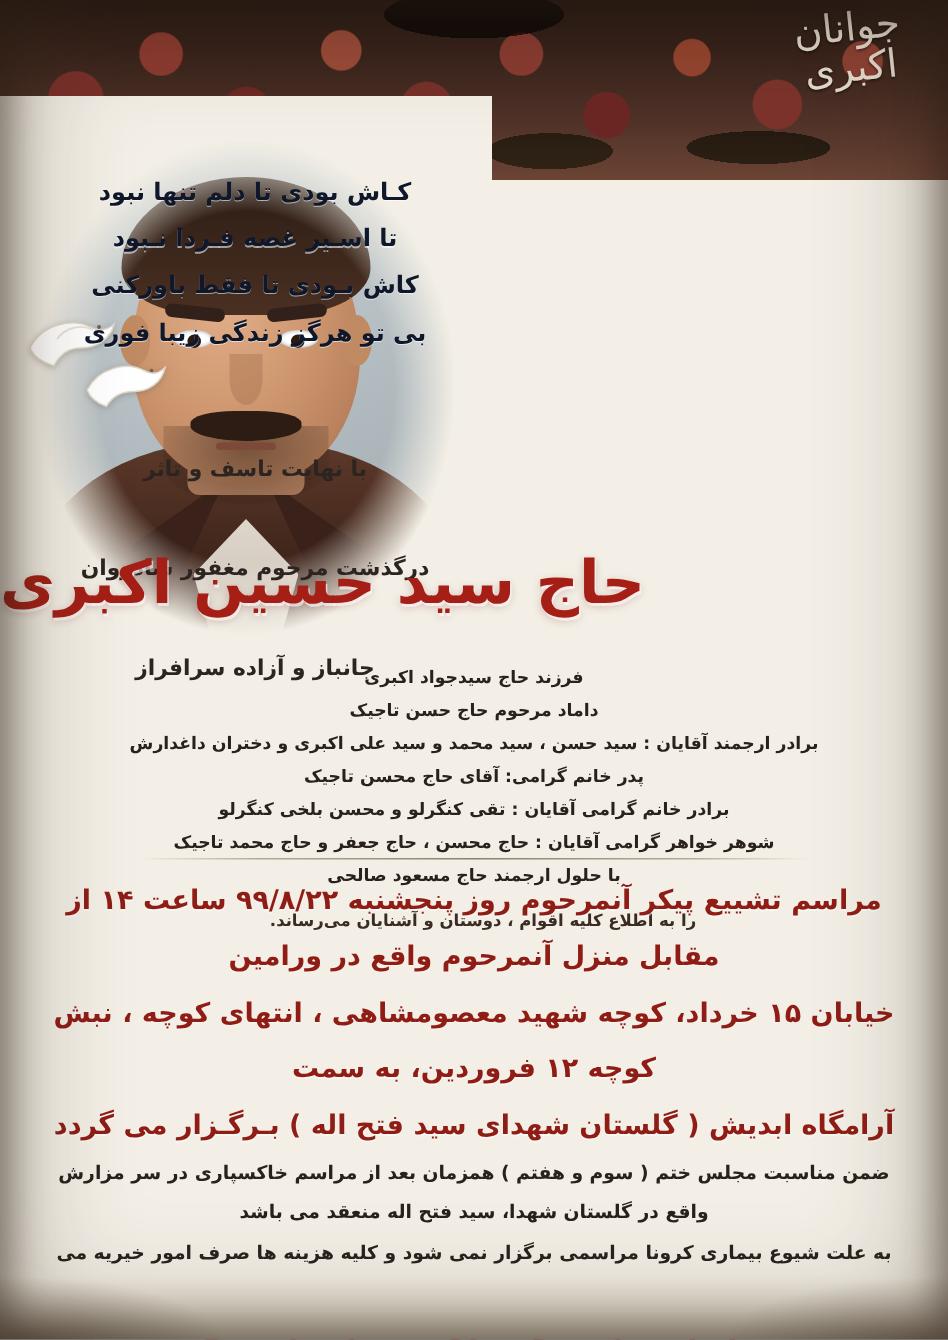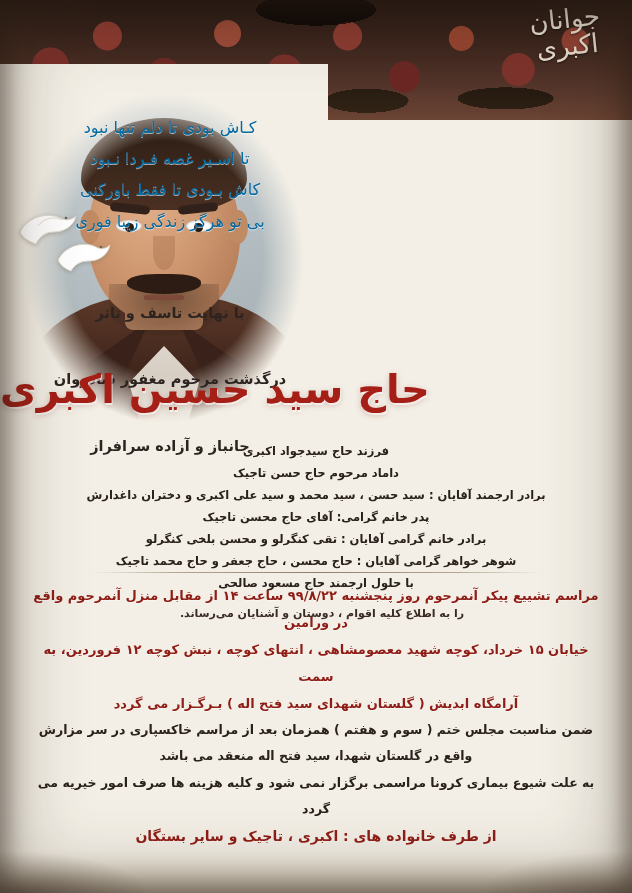--- a/index.html
+++ b/index.html
@@ -232,23 +232,23 @@
   .poem {
     position: absolute;
     top: 112px;
     left: 24px;
     width: 292px;
     text-align: center;
     direction: rtl;
     z-index: 12;
   }
   .poem-line {
-    color: #0369a1;
+    color: #0f172a;
     font-size: 16px;
-    font-weight: normal;
+    font-weight: bold;
     line-height: 1.95;
     letter-spacing: .5px;
     text-shadow: 0 1px 0 rgba(255,255,255,.55);
   }
 
   .intro {
     position: absolute;
     top: 262px;
     left: 24px;
     width: 292px;
@@ -317,21 +317,21 @@
     top: 582px;
     left: 0; right: 0;
     text-align: center;
     direction: rtl;
     z-index: 13;
     padding: 0 26px;
     box-sizing: border-box;
   }
   .det-line {
     color: #8f1d16;
-    font-size: 13px;
+    font-size: 18px;
     font-weight: bold;
     line-height: 2.08;
     text-shadow: 0 1px 0 rgba(255,255,255,.45);
   }
   .note-line {
     color: #2a211d;
     font-size: 12.5px;
     font-weight: bold;
     line-height: 2.1;
   }

